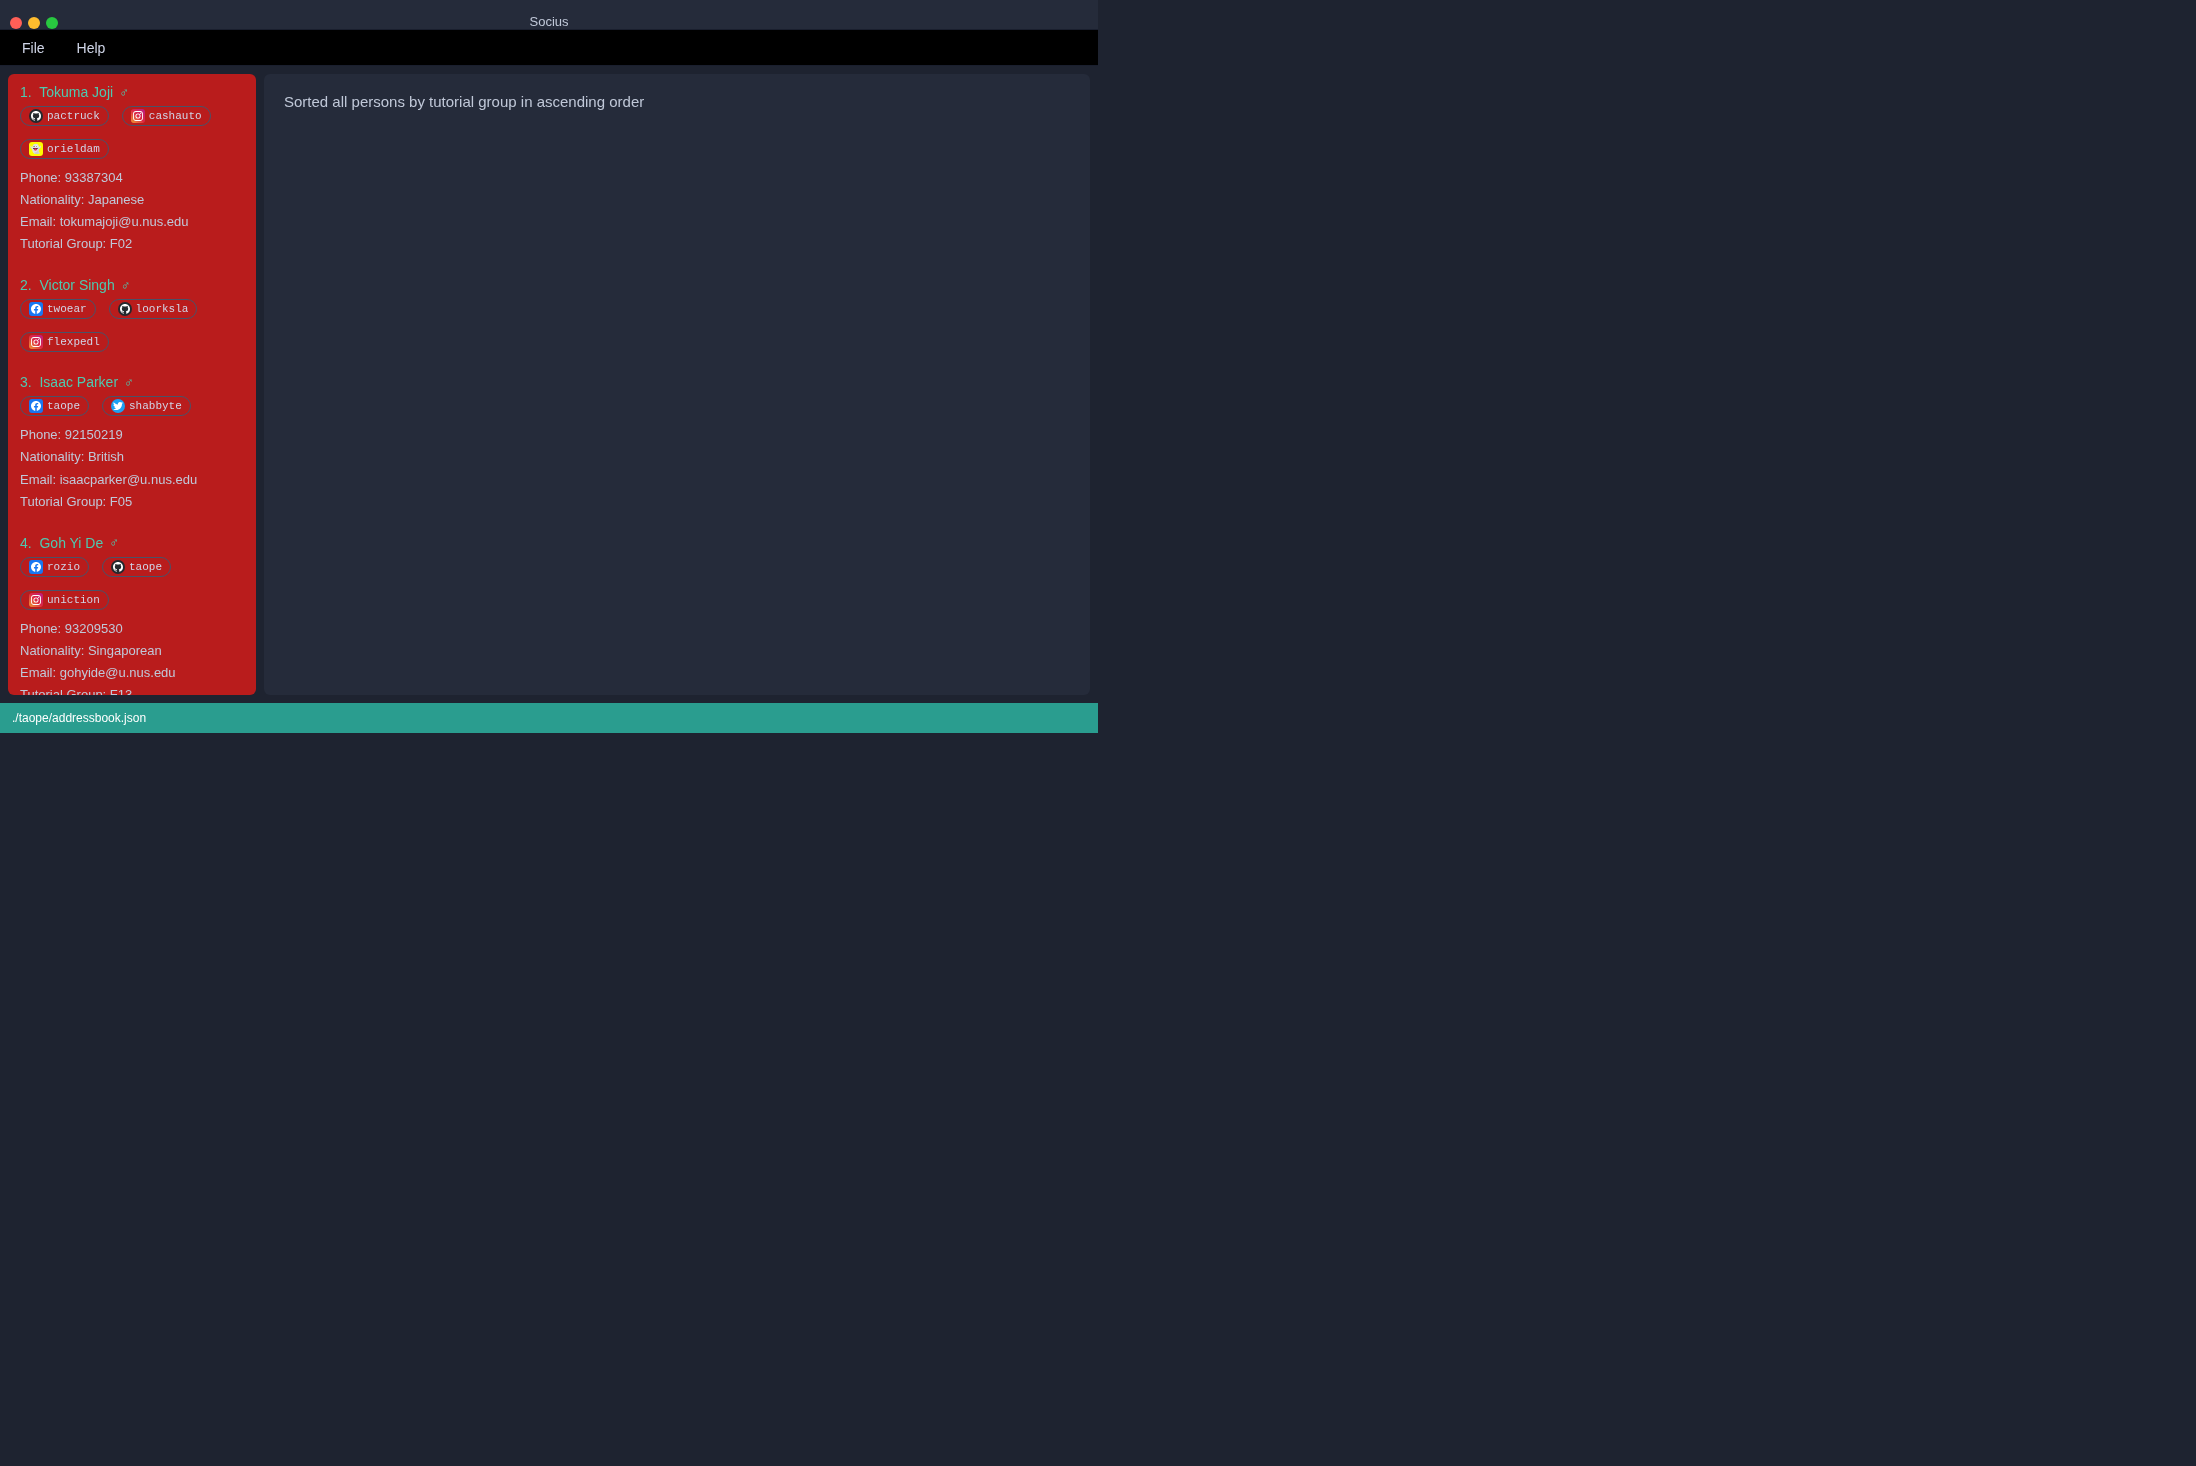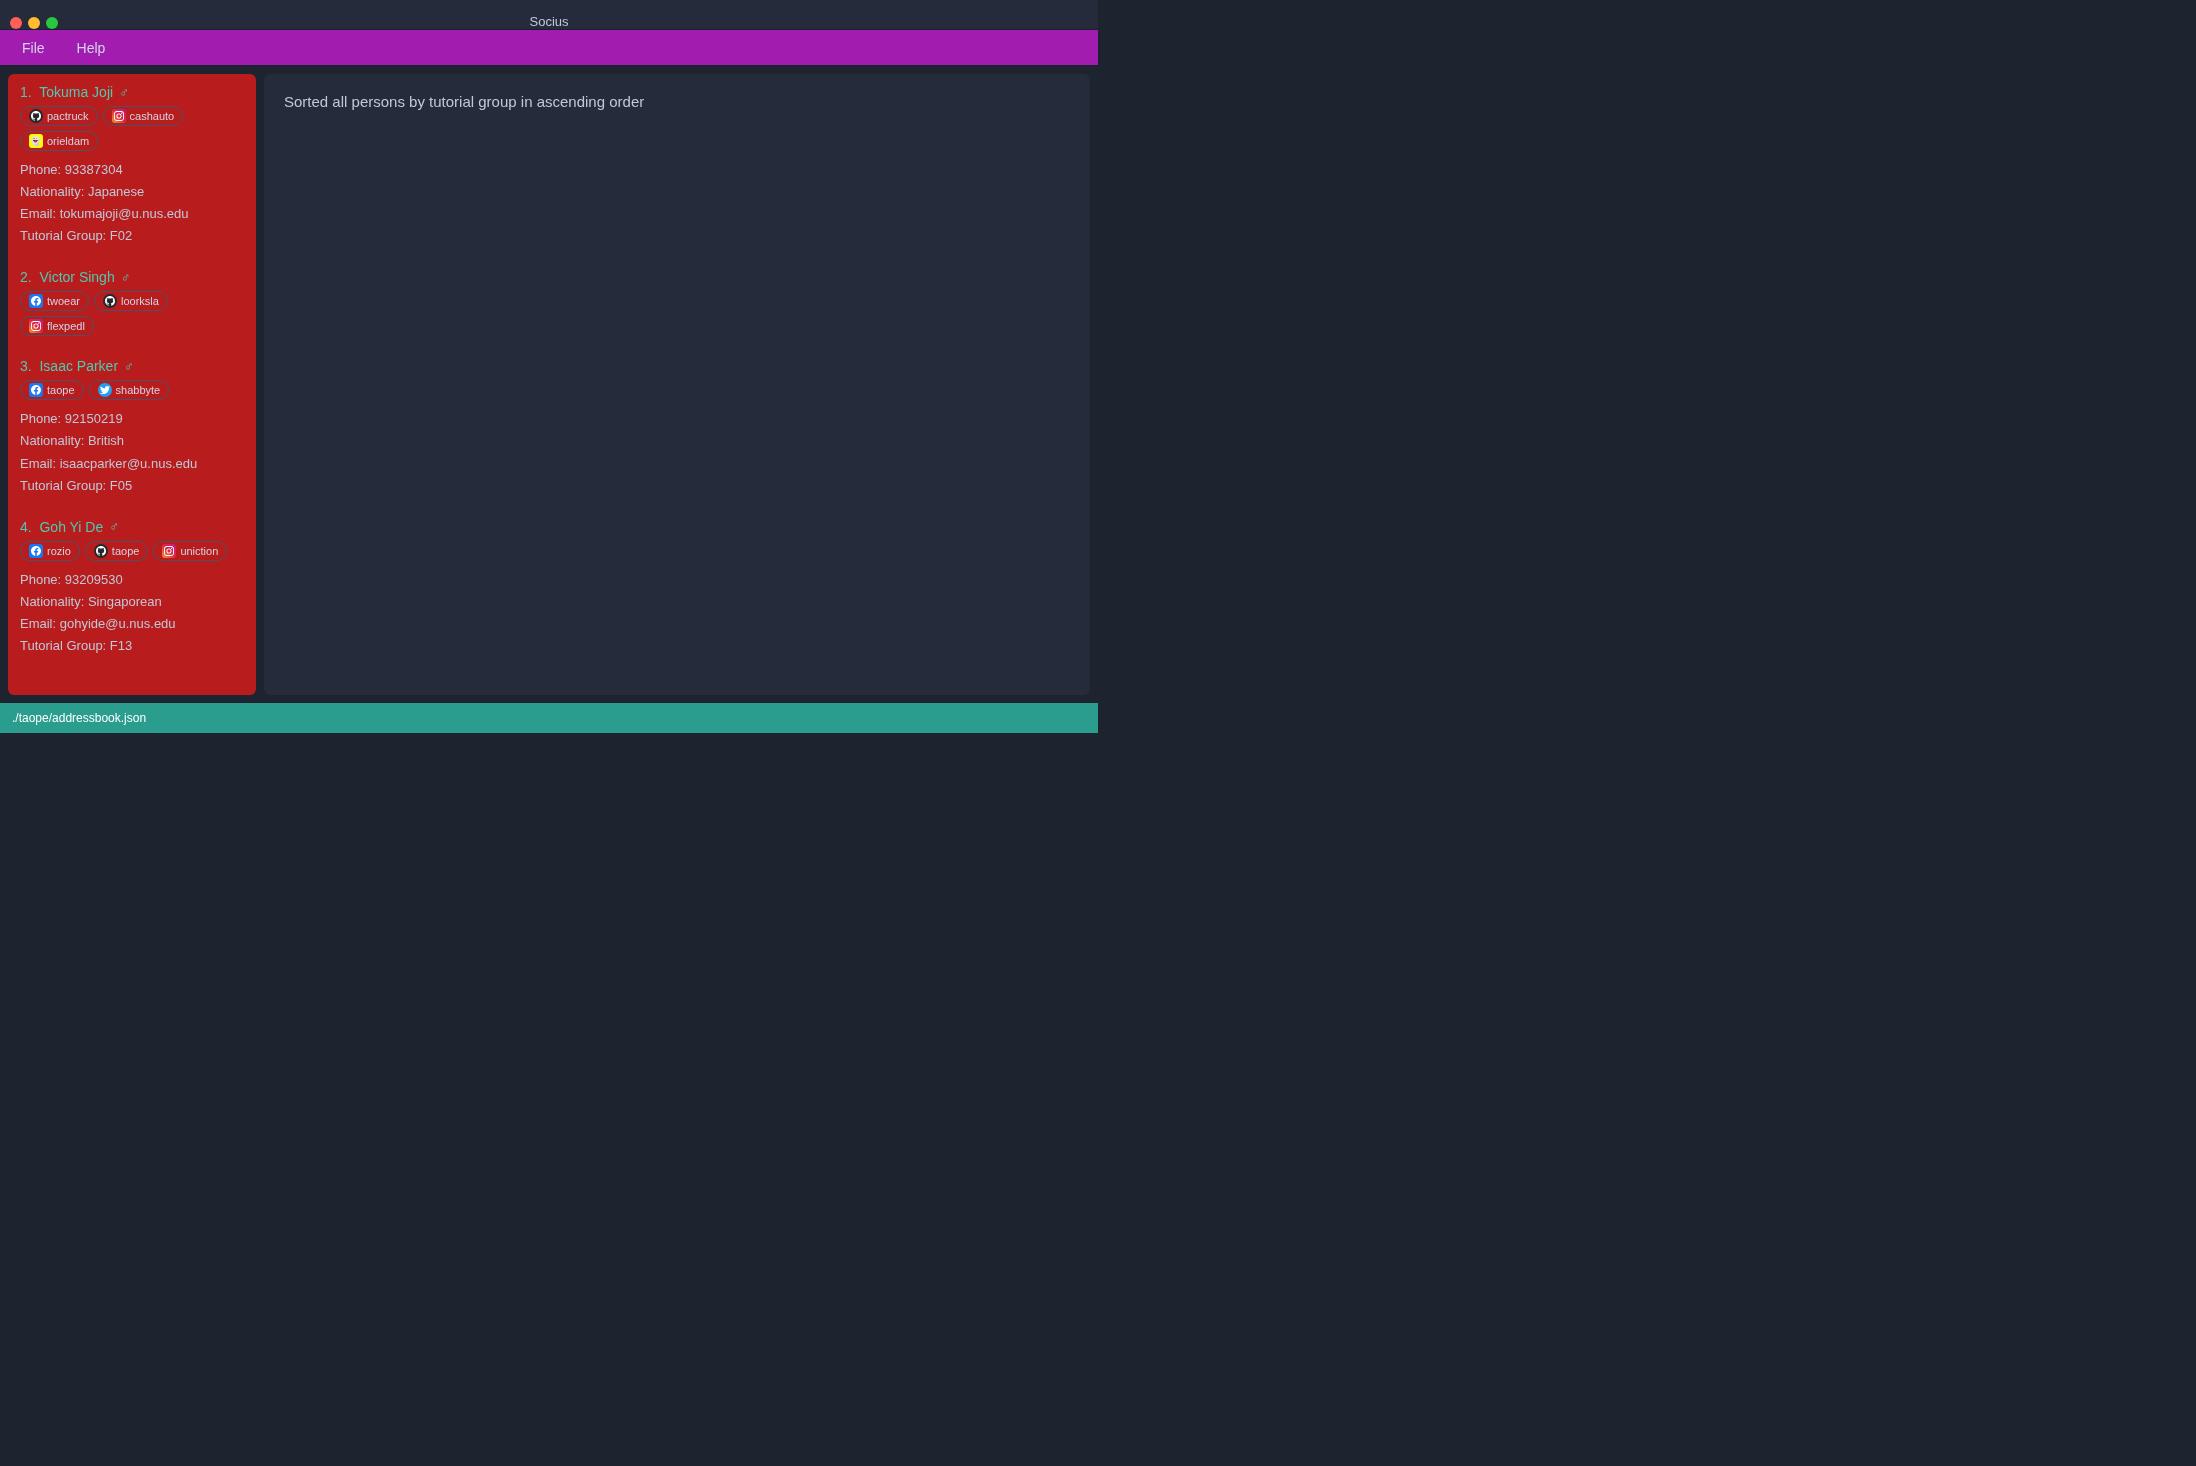--- a/index.html
+++ b/index.html
@@ -43,21 +43,21 @@
     .tb-max   { background: #28c840; }
 
     .titlebar-title {
       color: #c0c8d8;
       font-size: 13px;
       font-weight: 500;
     }
 
     
     .menubar {
-      background: #a21caf;
+      background: #000000;
       height: 36px;
       display: flex;
       align-items: center;
       padding: 0 16px;
       gap: 20px;
       border-bottom: 1px solid #1a1f2e;
     }
 
     .menubar-item {
       color: #d0d6e8;
@@ -122,22 +122,23 @@
     }
 
     .gender-icon {
       color: #4ec9b0;
       font-size: 13px;
     }
 
     .social-tags {
       display: flex;
       flex-wrap: wrap;
-      gap: 5px;
+      gap: 13px;
       margin-bottom: 8px;
+      font-family: Liberation Mono, monospace;
     }
 
     .social-tag {
       display: flex;
       align-items: center;
       gap: 4px;
       border: 1px solid #4a5268;
       border-radius: 12px;
       padding: 2px 8px;
       font-size: 11px;

